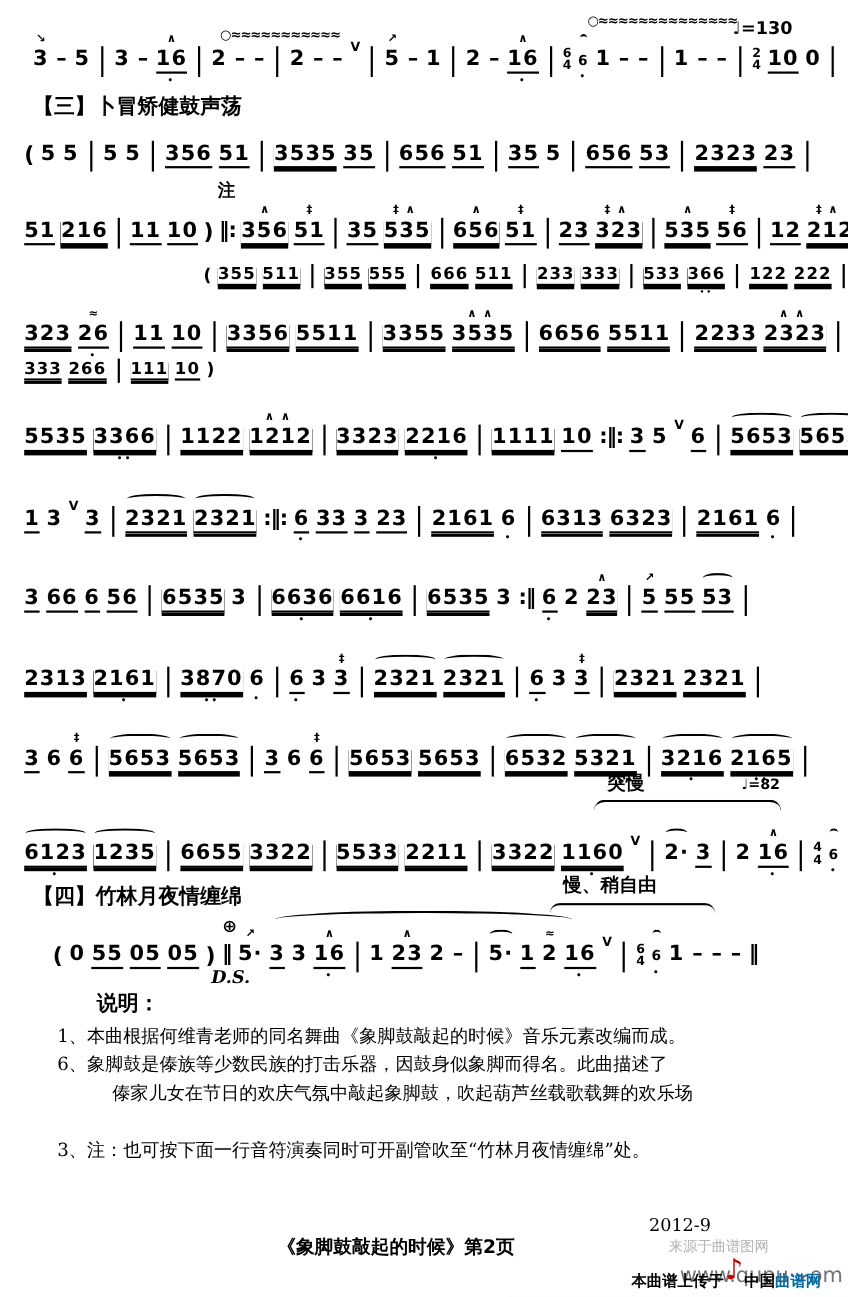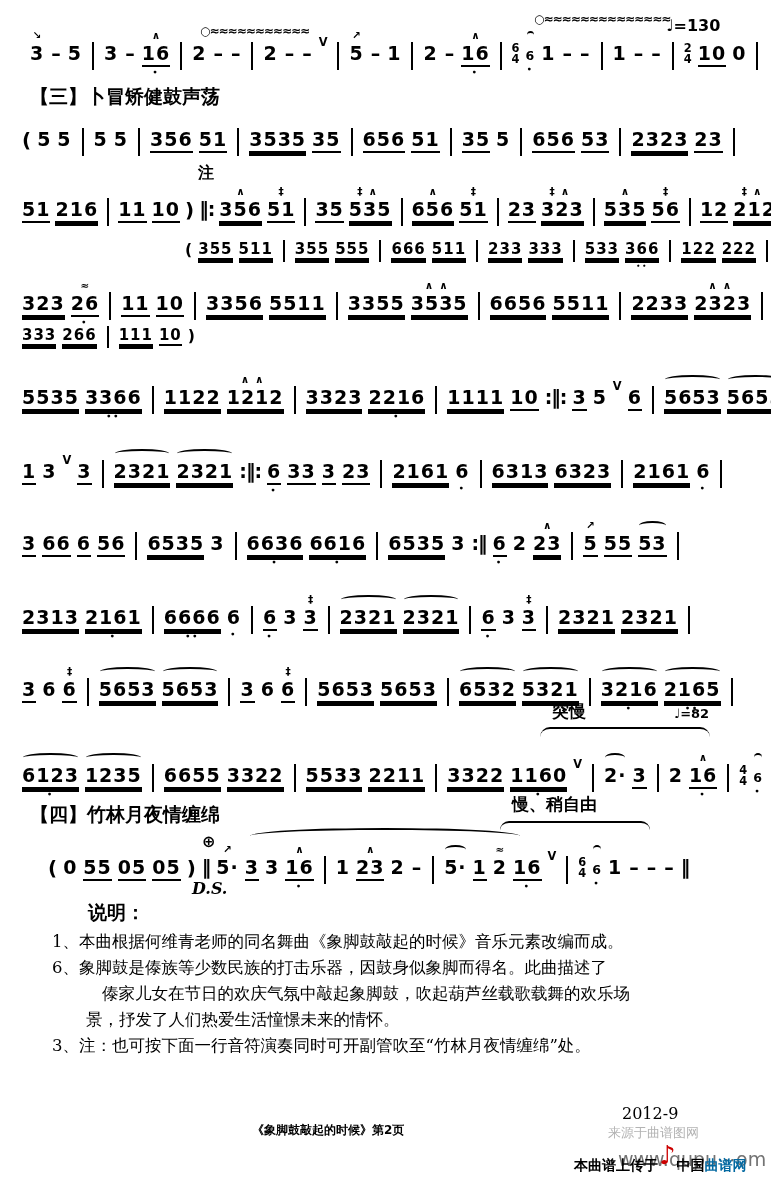--- a/index.html
+++ b/index.html
@@ -54,22 +54,22 @@
   .expl{position:absolute;font-family:"DejaVu Serif",serif;font-size:16.5px;line-height:1.2;}
   #expl-title{left:88px;top:901px;font-size:19px;font-weight:bold;}
   #expl-1{left:52px;top:932px;}
   #expl-2{left:52px;top:958px;}
   #expl-2b{left:102px;top:984px;}
   #expl-2c{left:86px;top:1010px;}
   #expl-3{left:52px;top:1036px;}
   
   #maker{left:558px;top:1070px;font-size:21px;font-weight:bold;
          font-family:"DejaVu Serif",serif;letter-spacing:2px;}
-  #date{left:590px;top:1104px;font-size:16px;font-family:"DejaVu Serif",serif;margin-left:32px;}
-  #footer-title{left:252px;top:1122px;font-size:12px;font-weight:bold;}
+  #date{left:590px;top:1104px;font-size:16px;font-family:"DejaVu Serif",serif;}
+  #footer-title{left:252px;top:1122px;font-size:17px;font-weight:bold;}
   #wm1{left:608px;top:1124px;font-size:13px;color:#b3b3b3;z-index:1;}
   #wm-url{left:618px;top:1148px;font-size:19px;color:#737373;z-index:1;}
   #upload{left:574px;top:1146px;font-size:14px;font-weight:bold;z-index:2;}
   #upload .clef{color:#cc0000;font-size:26px;position:relative;top:-6px;margin:0 1px;}
   #upload .site-orange{color:#0369a1;font-weight:bold;}
 </style>
 </head>
 <body>
 
 <div class="page">
@@ -306,21 +306,21 @@
         <span class="bar"></span>
         <span class="note"><span class="mark">↗</span><span class="num u1">5</span></span>
         <span class="note"><span class="num u1">55</span></span>
         <span class="note"><span class="arcm"></span><span class="num u1">53</span></span>
         <span class="bar"></span>
       </div>
       <div class="music-line" style="top: 606px; left: 22px;">
         <span class="note"><span class="num u2">2313</span></span>
         <span class="note"><span class="num u2">2161</span><span class="dots">•</span></span>
         <span class="bar"></span>
-        <span class="note"><span class="num u2">6666</span><span class="dots">••</span></span>
+        <span class="note"><span class="num u2">3870</span><span class="dots">••</span></span>
         <span class="note"><span class="num">6</span><span class="dots">•</span></span>
         <span class="bar"></span>
         <span class="note"><span class="num u1">6</span><span class="dots">•</span></span>
         <span class="note"><span class="num">3</span></span>
         <span class="note"><span class="mark">‡</span><span class="num u1">3</span></span>
         <span class="bar"></span>
         <span class="note"><span class="arcm"></span><span class="num u2">2321</span></span>
         <span class="note"><span class="arcm"></span><span class="num u2">2321</span></span>
         <span class="bar"></span>
         <span class="note"><span class="num u1">6</span><span class="dots">•</span></span>
@@ -414,21 +414,20 @@
         <span class="dash">–</span>
         <span class="dash">–</span>
         <span class="rep">‖</span>
       </div>
     </div>
 
   <div class="expl" id="expl-title">说明：</div>
   <div class="expl" id="expl-1">1、本曲根据何维青老师的同名舞曲《象脚鼓敲起的时候》音乐元素改编而成。</div>
   <div class="expl" id="expl-2">6、象脚鼓是傣族等少数民族的打击乐器，因鼓身似象脚而得名。此曲描述了</div>
   <div class="expl" id="expl-2b">傣家儿女在节日的欢庆气氛中敲起象脚鼓，吹起葫芦丝载歌载舞的欢乐场</div>
-  <div class="expl" id="expl-2c">景，抒发了人们热爱生活憧憬未来的情怀。</div>
   <div class="expl" id="expl-3">3、注：也可按下面一行音符演奏同时可开副管吹至“竹林月夜情缠绵”处。</div>
 
   <div class="ov" id="date">2012-9</div>
   <div class="ov" id="footer-title">《象脚鼓敲起的时候》第2页</div>
   <div class="ov" id="wm1">来源于曲谱图网</div>
   <div class="ov" id="wm-url">www.qupu⋯om</div>
   <div class="ov" id="upload">
     <span>本曲谱上传于</span><span class="clef">♪</span><span>中国</span><span class="site-orange">曲谱网</span>
   </div>
 

